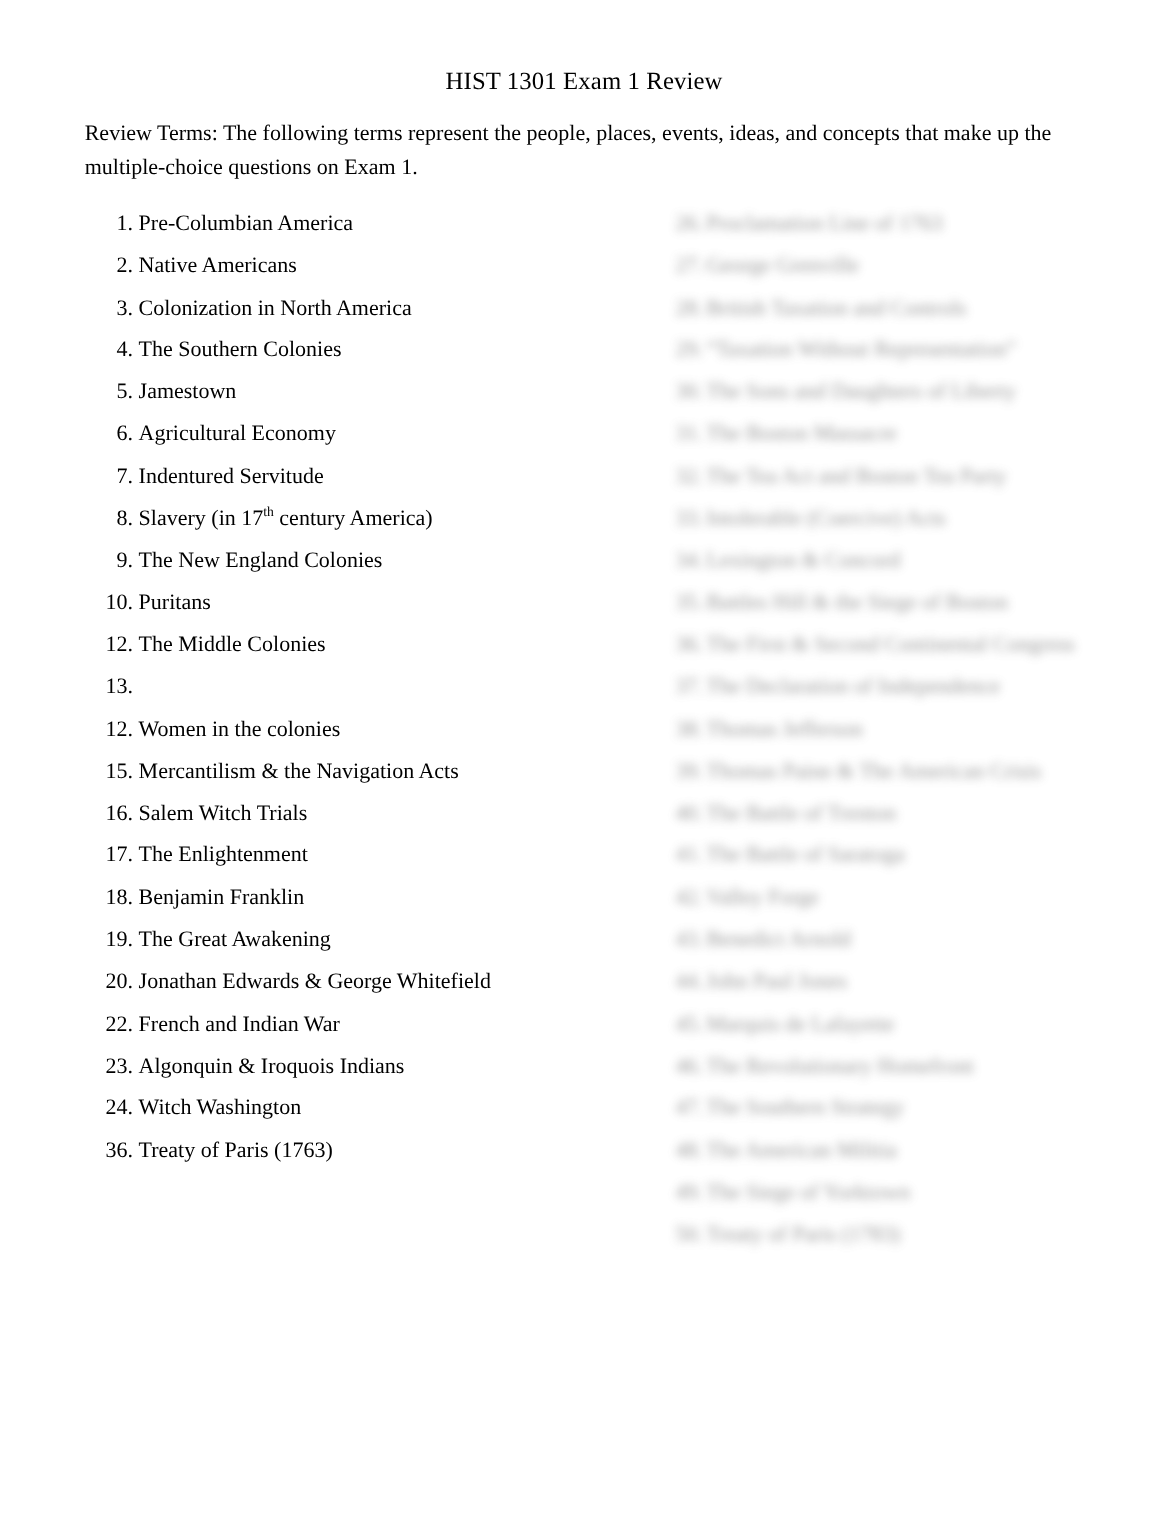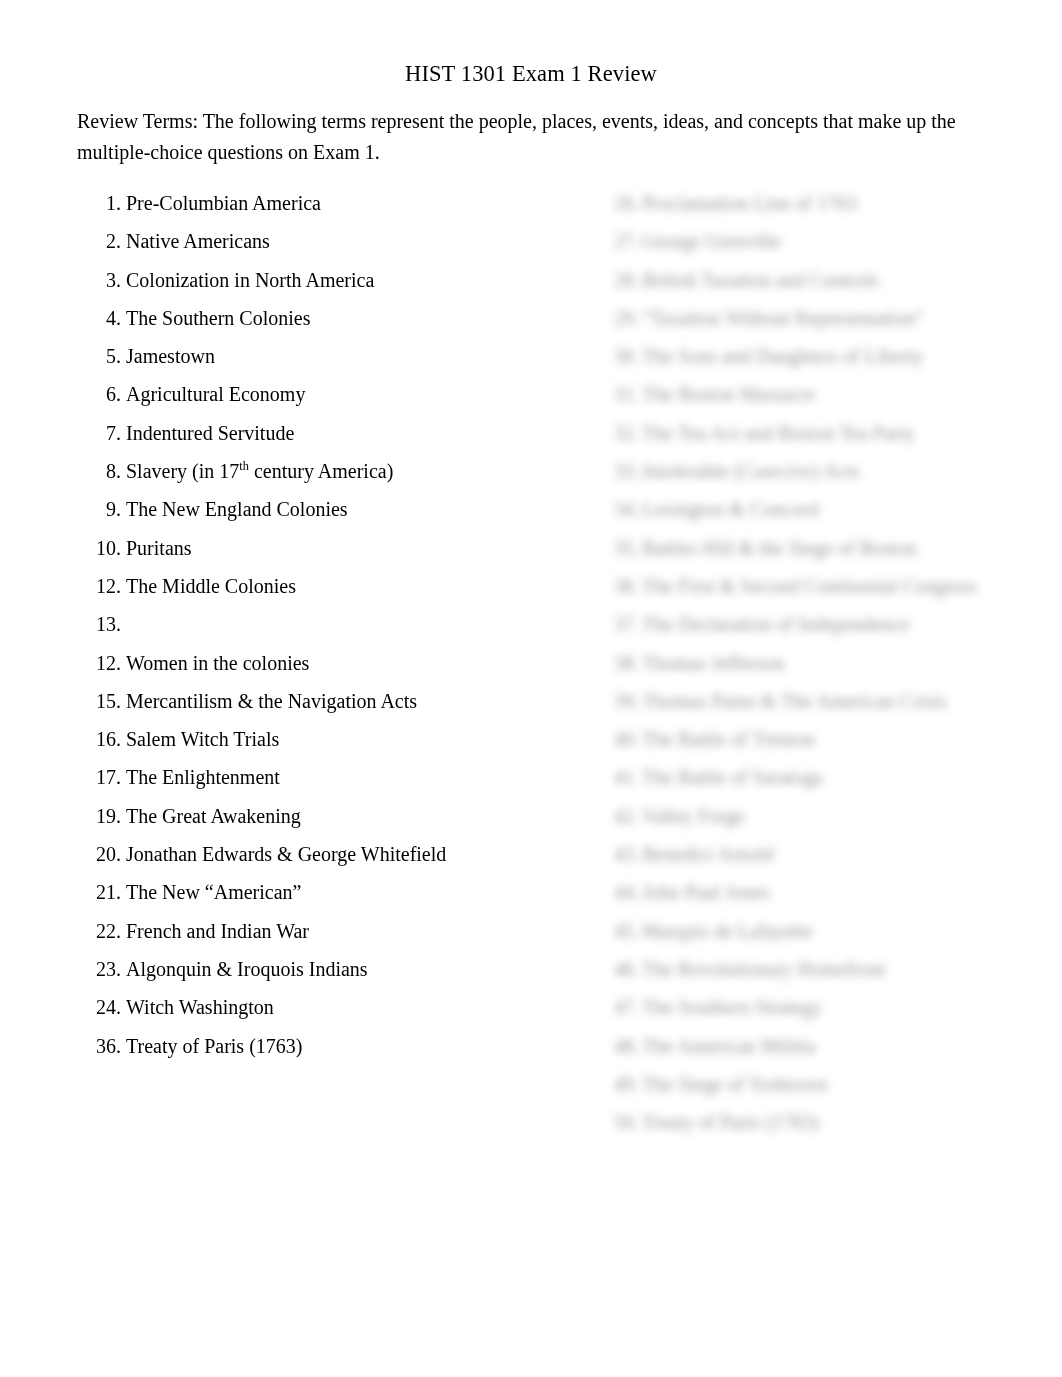--- a/index.html
+++ b/index.html
@@ -180,32 +180,32 @@
         </div>
       <div class="term-row">
           <span class="term-num">16.</span>
           <span class="term-text">Salem Witch Trials</span>
         </div>
       <div class="term-row">
           <span class="term-num">17.</span>
           <span class="term-text">The Enlightenment</span>
         </div>
       <div class="term-row">
+          <span class="term-num">18.</span>
+          <span class="term-text">Benjamin Franklin</span>
+        </div>
+      <div class="term-row">
           <span class="term-num">19.</span>
           <span class="term-text">The Great Awakening</span>
         </div>
       <div class="term-row">
           <span class="term-num">20.</span>
           <span class="term-text">Jonathan Edwards &amp; George Whitefield</span>
         </div>
       <div class="term-row">
-          <span class="term-num">21.</span>
-          <span class="term-text">The New “American”</span>
-        </div>
-      <div class="term-row">
           <span class="term-num">22.</span>
           <span class="term-text">French and Indian War</span>
         </div>
       <div class="term-row">
           <span class="term-num">23.</span>
           <span class="term-text">Algonquin &amp; Iroquois Indians</span>
         </div>
       <div class="term-row">
           <span class="term-num">24.</span>
           <span class="term-text">Witch Washington</span>

